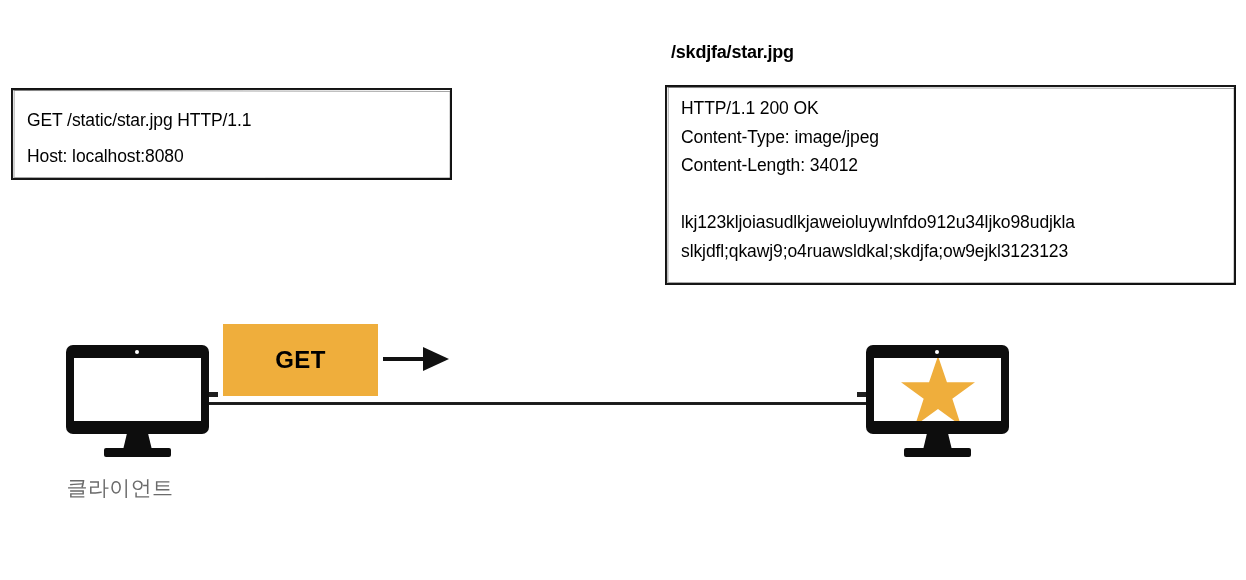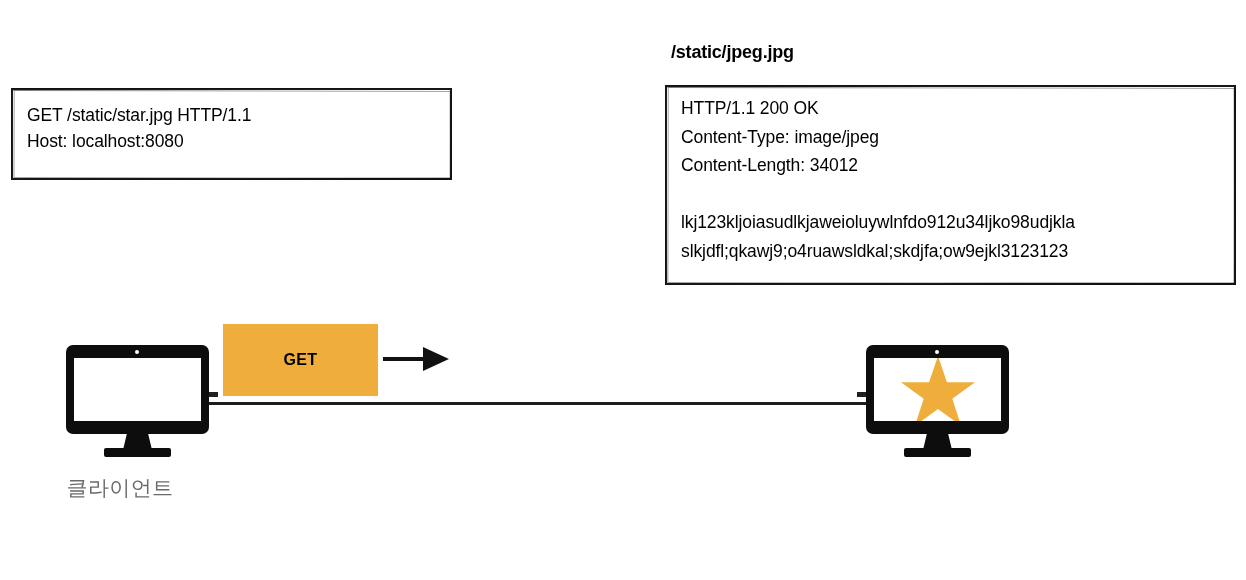--- a/index.html
+++ b/index.html
@@ -58,21 +58,21 @@
     top: 85px;
     width: 571px;
     height: 200px;
   }
 
   .box-text {
     position: relative;
     z-index: 2;
     padding: 12px 0 0 14px;
     font-size: 17.5px;
-    line-height: 26px;
+    line-height: 36px;
     color: #000000;
     letter-spacing: -0.1px;
     white-space: pre-wrap;
   }
   #response-box .box-text {
     padding-top: 7px;
     line-height: 28.5px;
   }
 
   
@@ -110,21 +110,21 @@
     left: 223px;
     top: 324px;
     width: 155px;
     height: 72px;
     background: #EFAE3C;
     display: flex;
     align-items: center;
     justify-content: center;
   }
   #get-badge-label {
-    font-size: 16px;
+    font-size: 24px;
     font-weight: bold;
     color: #000000;
     letter-spacing: 0.4px;
   }
 
   
   #request-arrow {
     position: absolute;
     left: 383px;
     top: 346px;
@@ -220,21 +220,21 @@
 </head>
 <body>
 
 <div class="canvas">
 
   <div class="sketch-box" id="request-box">
     <div class="box-text">GET /static/star.jpg HTTP/1.1
 Host: localhost:8080</div>
   </div>
 
-  <div id="resource-title">/static/jpeg.jpg</div>
+  <div id="resource-title">/skdjfa/star.jpg</div>
 
   <div class="sketch-box" id="response-box">
     <div class="box-text">HTTP/1.1 200 OK
 Content-Type: image/jpeg
 Content-Length: 34012
 
 lkj123kljoiasudlkjaweioluywlnfdo912u34ljko98udjkla
 slkjdfl;qkawj9;o4ruawsldkal;skdjfa;ow9ejkl3123123</div>
   </div>
 

